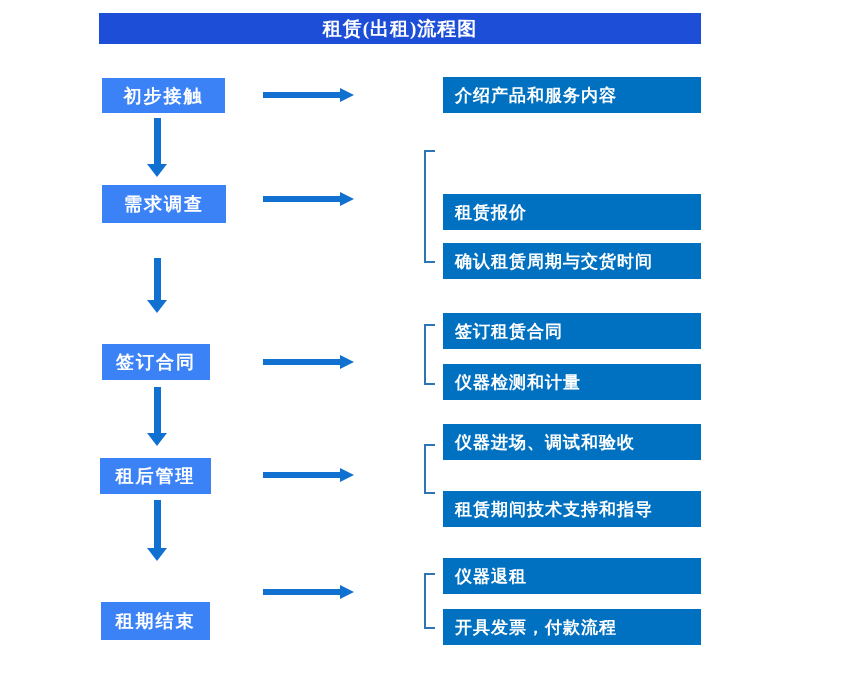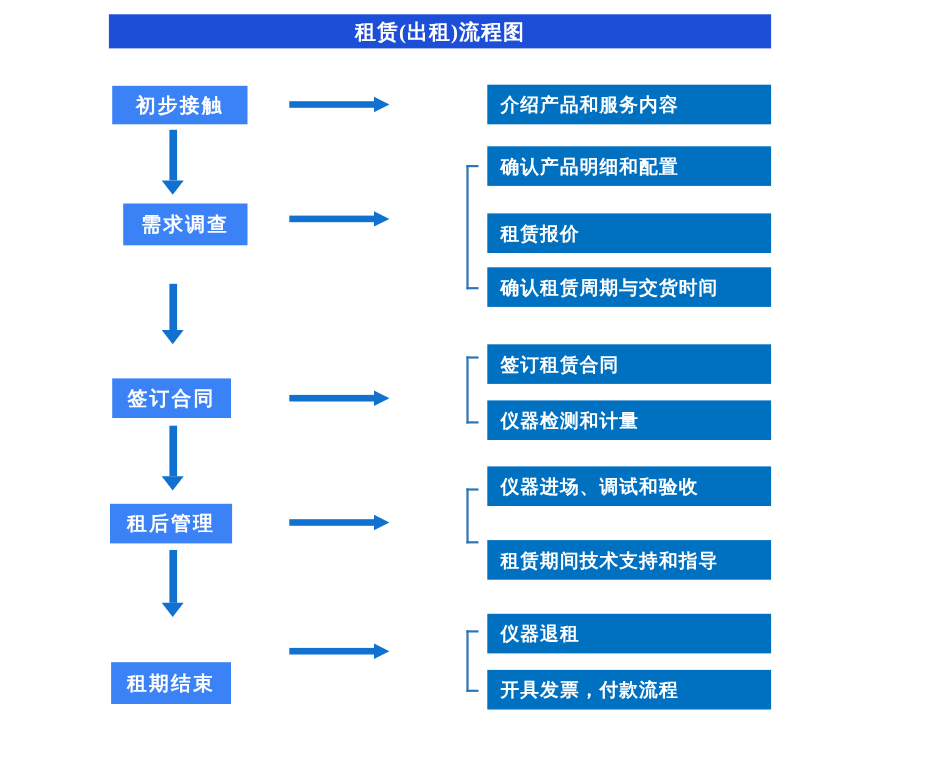--- a/index.html
+++ b/index.html
@@ -46,27 +46,26 @@
     <div class="h-shaft" style="left:263px;top:92px;width:77px"></div>
     <div class="h-head" style="left:340px;top:88px"></div>
   </div>
   <div class="detail-box" style="top:77px">介绍产品和服务内容</div>
 
   <div>
     <div class="v-shaft" style="left:154px;top:118px;height:46px"></div>
     <div class="v-head" style="left:147px;top:164px"></div>
   </div>
 
-  <div class="step-box" style="left:112px;top:185px;width:113px;height:38px">需求调查</div>
+  <div class="step-box" style="left:102px;top:185px;width:124px;height:38px">需求调查</div>
   <div>
     <div class="h-shaft" style="left:263px;top:196px;width:77px"></div>
     <div class="h-head" style="left:340px;top:192px"></div>
   </div>
   <div class="bracket" style="top:150px;height:109px"></div>
-  <div class="detail-box" style="top:133px">确认产品明细和配置</div>
   <div class="detail-box" style="top:194px">租赁报价</div>
   <div class="detail-box" style="top:243px">确认租赁周期与交货时间</div>
 
   <div>
     <div class="v-shaft" style="left:154px;top:258px;height:42px"></div>
     <div class="v-head" style="left:147px;top:300px"></div>
   </div>
 
   <div class="step-box" style="left:102px;top:344px;width:108px;height:36px">签订合同</div>
   <div>

